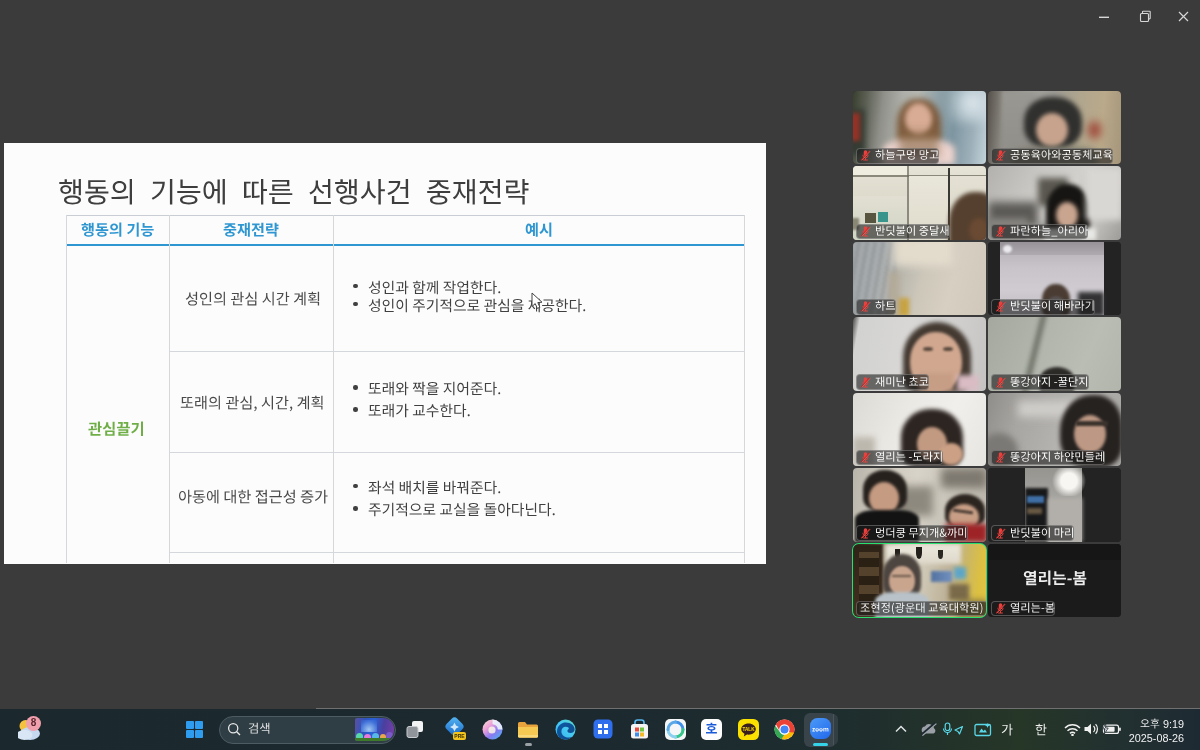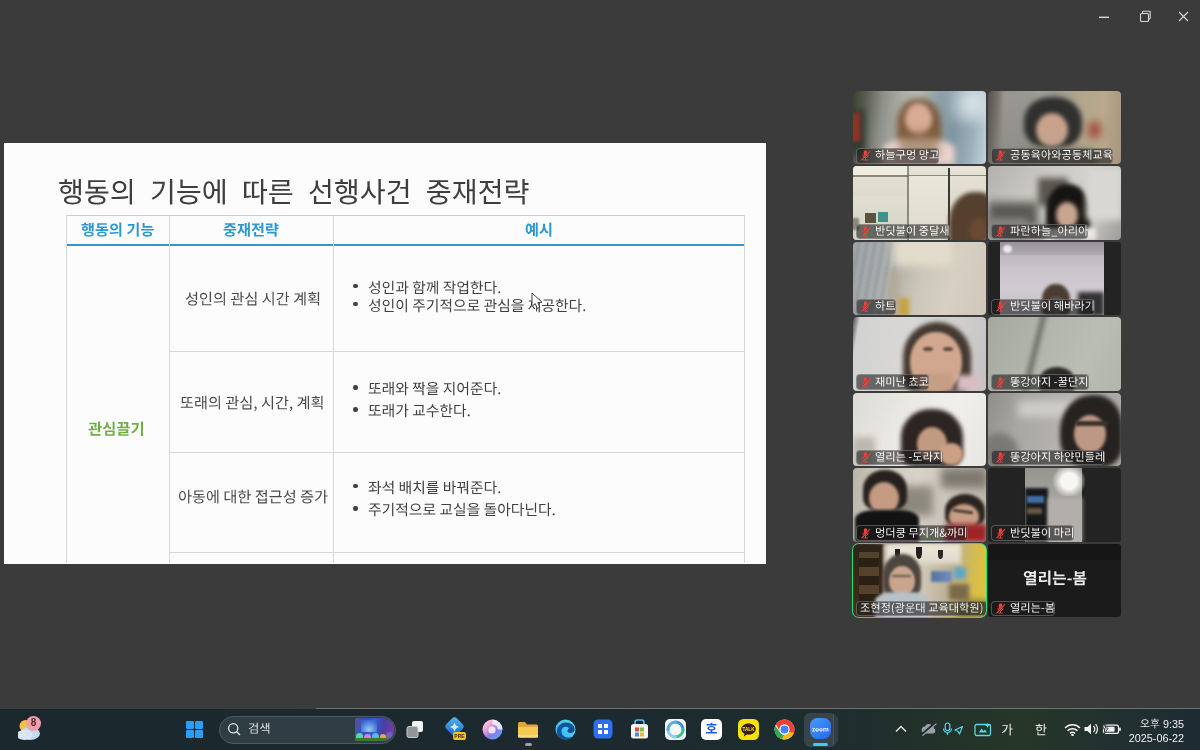--- a/index.html
+++ b/index.html
@@ -528,14 +528,14 @@
     </svg>
 <svg style="position:absolute;left:1101.0px;top:723.0px" width="20" height="12" viewBox="0 0 20 12">
       <rect x="2.5" y="2.2" width="15" height="8.2" rx="2" fill="none" stroke="#f0f0f0" stroke-width="1.2"></rect>
       <rect x="18.1" y="4.6" width="1.7" height="3.4" rx=".8" fill="#f0f0f0"></rect>
       <rect x="4.1" y="3.8" width="9.5" height="5" rx="1" fill="#f0f0f0"></rect>
       <path d="M4.8 .6 L1.6 5.8 L4 5.8 L3 11.4 L7.2 5 L4.6 5 Z" fill="#f0f0f0" stroke="#1d2a31" stroke-width=".8"></path>
     </svg>
 <svg style="position:absolute;left:1139.5px;top:717.6px" width="20" height="13" viewBox="0 0 20 13">
       <path fill="#f2f2f2" d="M4.9 1.9C6.5 1.9 7.6 2.7 7.6 3.8C7.6 4.9 6.5 5.6 4.9 5.6C3.4 5.6 2.3 4.9 2.3 3.8C2.3 2.7 3.4 1.9 4.9 1.9ZM0.5 8.3L0.5 9.1L9.4 9.1L9.4 8.3L5.4 8.3L5.4 6.3C7.2 6.2 8.5 5.2 8.5 3.8C8.5 2.2 7 1.2 4.9 1.2C2.9 1.2 1.4 2.2 1.4 3.8C1.4 5.2 2.7 6.2 4.5 6.3L4.5 8.3ZM14.9 3C12.9 3 11.7 3.6 11.7 4.6C11.7 5.6 12.9 6.2 14.9 6.2C16.9 6.2 18.1 5.6 18.1 4.6C18.1 3.6 16.9 3 14.9 3ZM14.9 3.7C16.3 3.7 17.1 4 17.1 4.6C17.1 5.2 16.3 5.6 14.9 5.6C13.5 5.6 12.6 5.2 12.6 4.6C12.6 4 13.5 3.7 14.9 3.7ZM14.4 0.5L14.4 1.7L10.9 1.7L10.9 2.4L18.8 2.4L18.8 1.7L15.3 1.7L15.3 0.5ZM10.5 6.9L10.5 7.6L14.4 7.6L14.4 10.4L15.3 10.4L15.3 7.6L19.3 7.6L19.3 6.9Z"></path>
     </svg>
-<div class="clk" style="right:16px;top:717.8px">9:35</div>
-<div class="clk" style="right:16px;top:731.6px">2025-06-22</div>
+<div class="clk" style="right:16px;top:717.8px">9:19</div>
+<div class="clk" style="right:16px;top:731.6px">2025-08-26</div>
 </div>
 </body></html>

